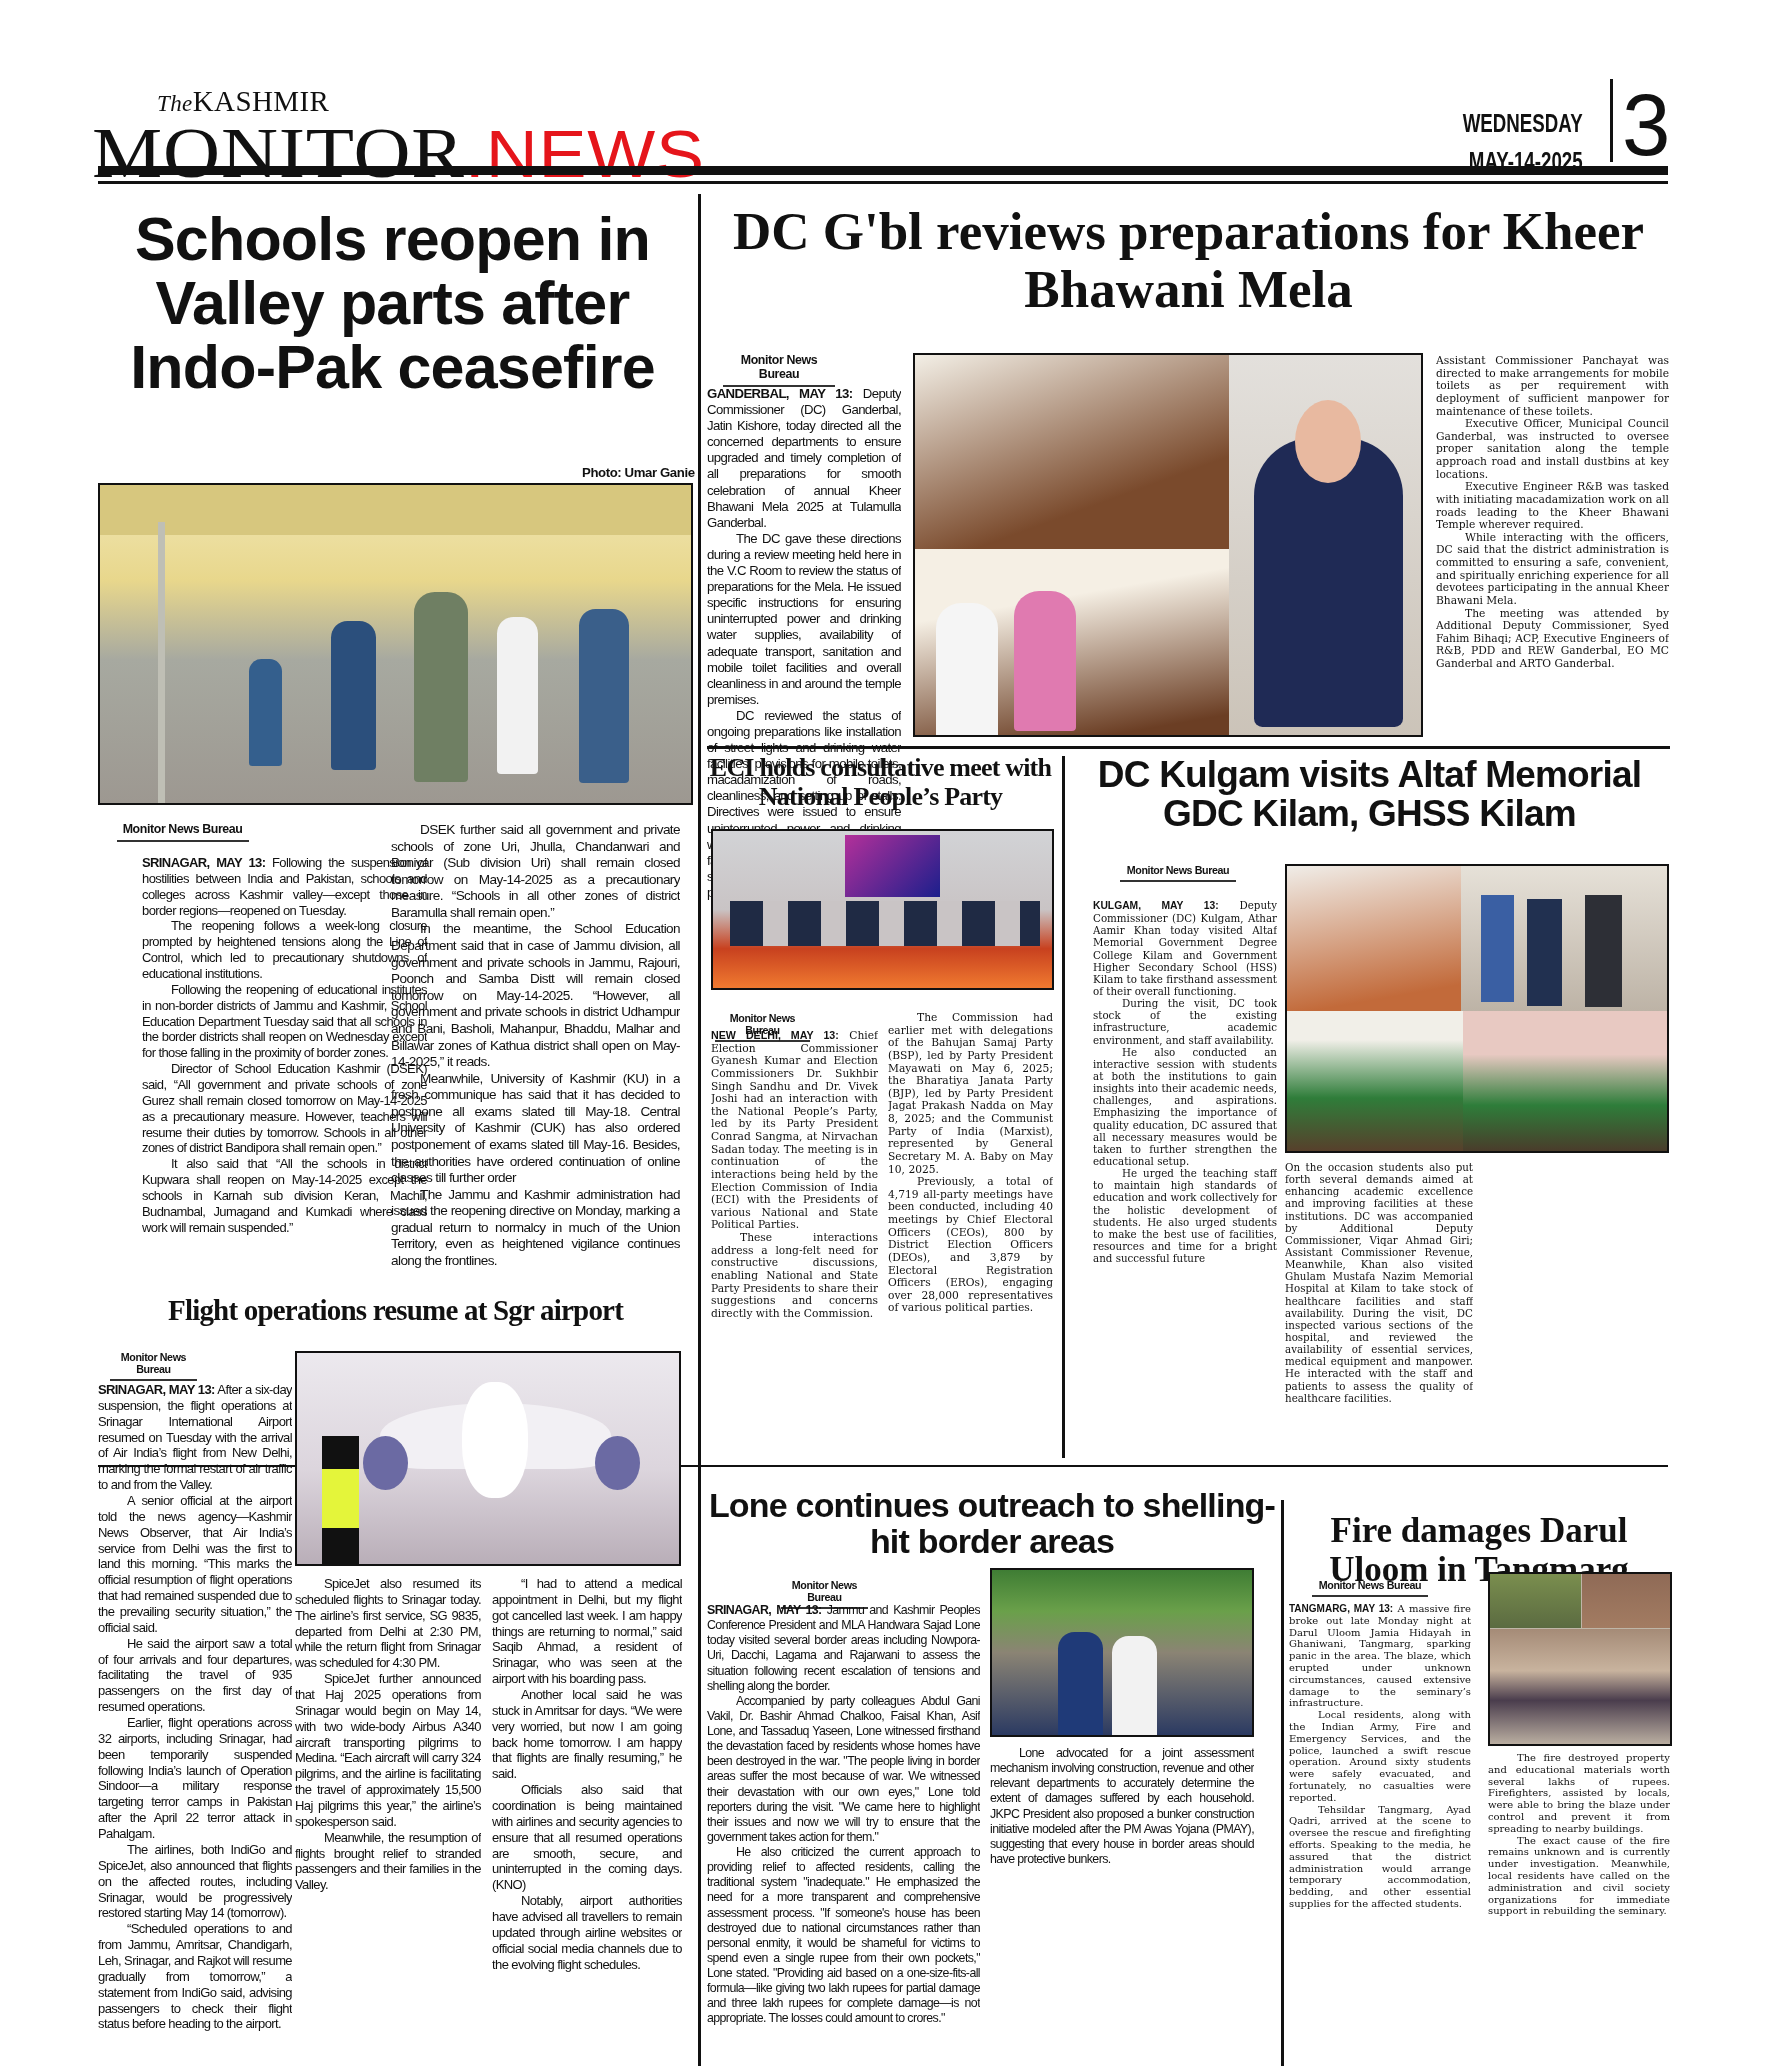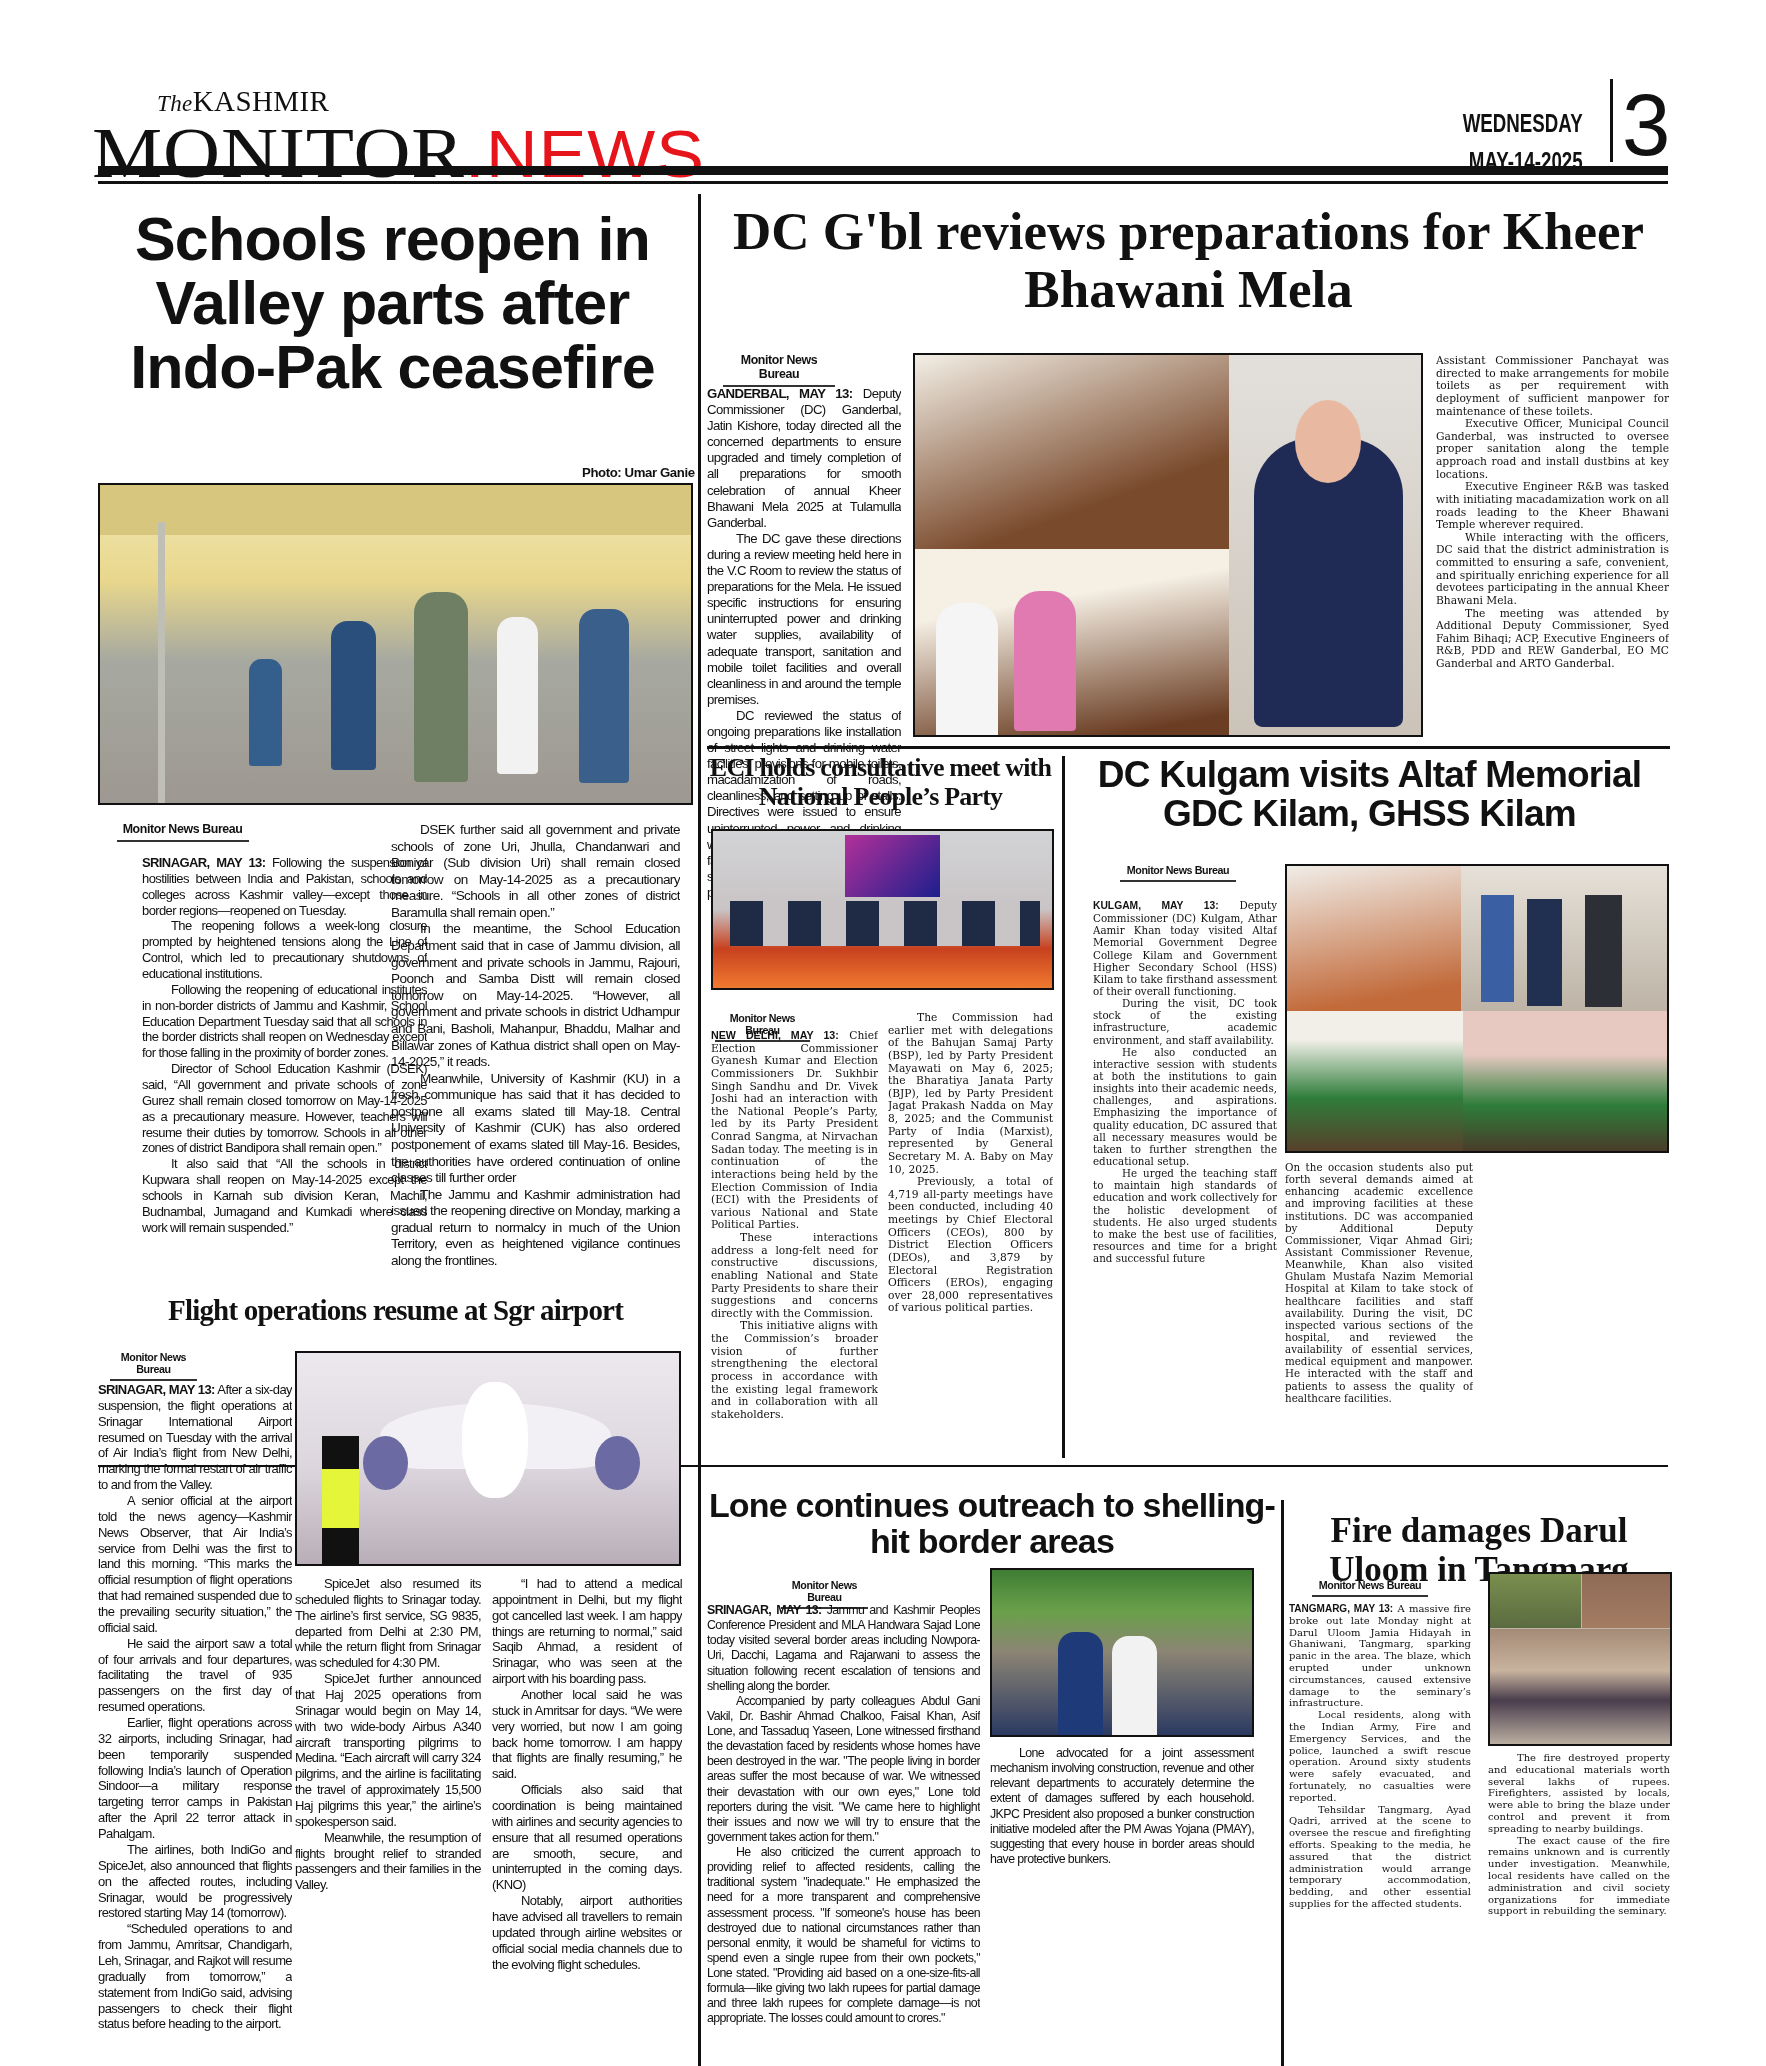--- a/index.html
+++ b/index.html
@@ -123,21 +123,20 @@
 <article>
   <h2 class="abs head-serif" style="left:707px; top:754px; width:347px; font-size:26px; letter-spacing:-0.8px;">ECI holds consultative meet with National People’s Party</h2>
   <div class="photo" style="left:711px; top:829px; width:343px; height:161px; background:linear-gradient(180deg,#d2d3d6 0%,#c9c4c5 50%,#c8411f 75%,#f07a30 100%);">
     <div class="ph" style="left:132px; top:4.1px; width:95px; height:62px; background:linear-gradient(135deg,#b3309a,#1c1f8c);"></div>
     <div class="ph" style="left:16.5px; top:70px; width:310px; height:45px; background:repeating-linear-gradient(90deg,#1f2a44 0 33px,#c9c4c5 33px 58px);"></div>
   </div>
   <div class="byline abs" style="left:715px; top:1012px; width:95px; font-size:10.7px;">Monitor News Bureau</div>
   <div class="col body wide" style="left: 711px; top: 1029px; width: 167px; font-size: 10.7px; overflow: hidden;">
     <p class="first"><b class="dl">NEW DELHI, MAY 13:</b> <span>Chief Election Commissioner Gyanesh Kumar and Election Commissioners Dr. Sukhbir Singh Sandhu and Dr. Vivek Joshi had an interaction with the National People’s Party, led by its Party President Conrad Sangma, at Nirvachan Sadan today. The meeting is in continuation of the interactions being held by the Election Commission of India (ECI) with the Presidents of various National and State Political Parties.</span></p>
     <p>These interactions address a long-felt need for constructive discussions, enabling National and State Party Presidents to share their suggestions and concerns directly with the Commission.</p>
-    <p>This initiative aligns with the Commission’s broader vision of further strengthening the electoral process in accordance with the existing legal framework and in collaboration with all stakeholders.</p>
   </div>
   <div class="col body wide" style="left: 888px; top: 1012px; width: 165px; font-size: 10.7px; overflow: hidden;">
     <p>The Commission had earlier met with delegations of the Bahujan Samaj Party (BSP), led by Party President Mayawati on May 6, 2025; the Bharatiya Janata Party (BJP), led by Party President Jagat Prakash Nadda on May 8, 2025; and the Communist Party of India (Marxist), represented by General Secretary M. A. Baby on May 10, 2025.</p>
     <p>Previously, a total of 4,719 all-party meetings have been conducted, including 40 meetings by Chief Electoral Officers (CEOs), 800 by District Election Officers (DEOs), and 3,879 by Electoral Registration Officers (EROs), engaging over 28,000 representatives of various political parties.</p>
   </div>
 </article>
 
 <article>
   <h2 class="abs head-cond" style="left:1070px; top:756px; width:599px; font-size:37px;">DC Kulgam visits Altaf Memorial GDC Kilam, GHSS Kilam</h2>
   <div class="byline abs" style="left:1120px; top:864px; width:116px; font-size:10.7px;">Monitor News Bureau</div>

